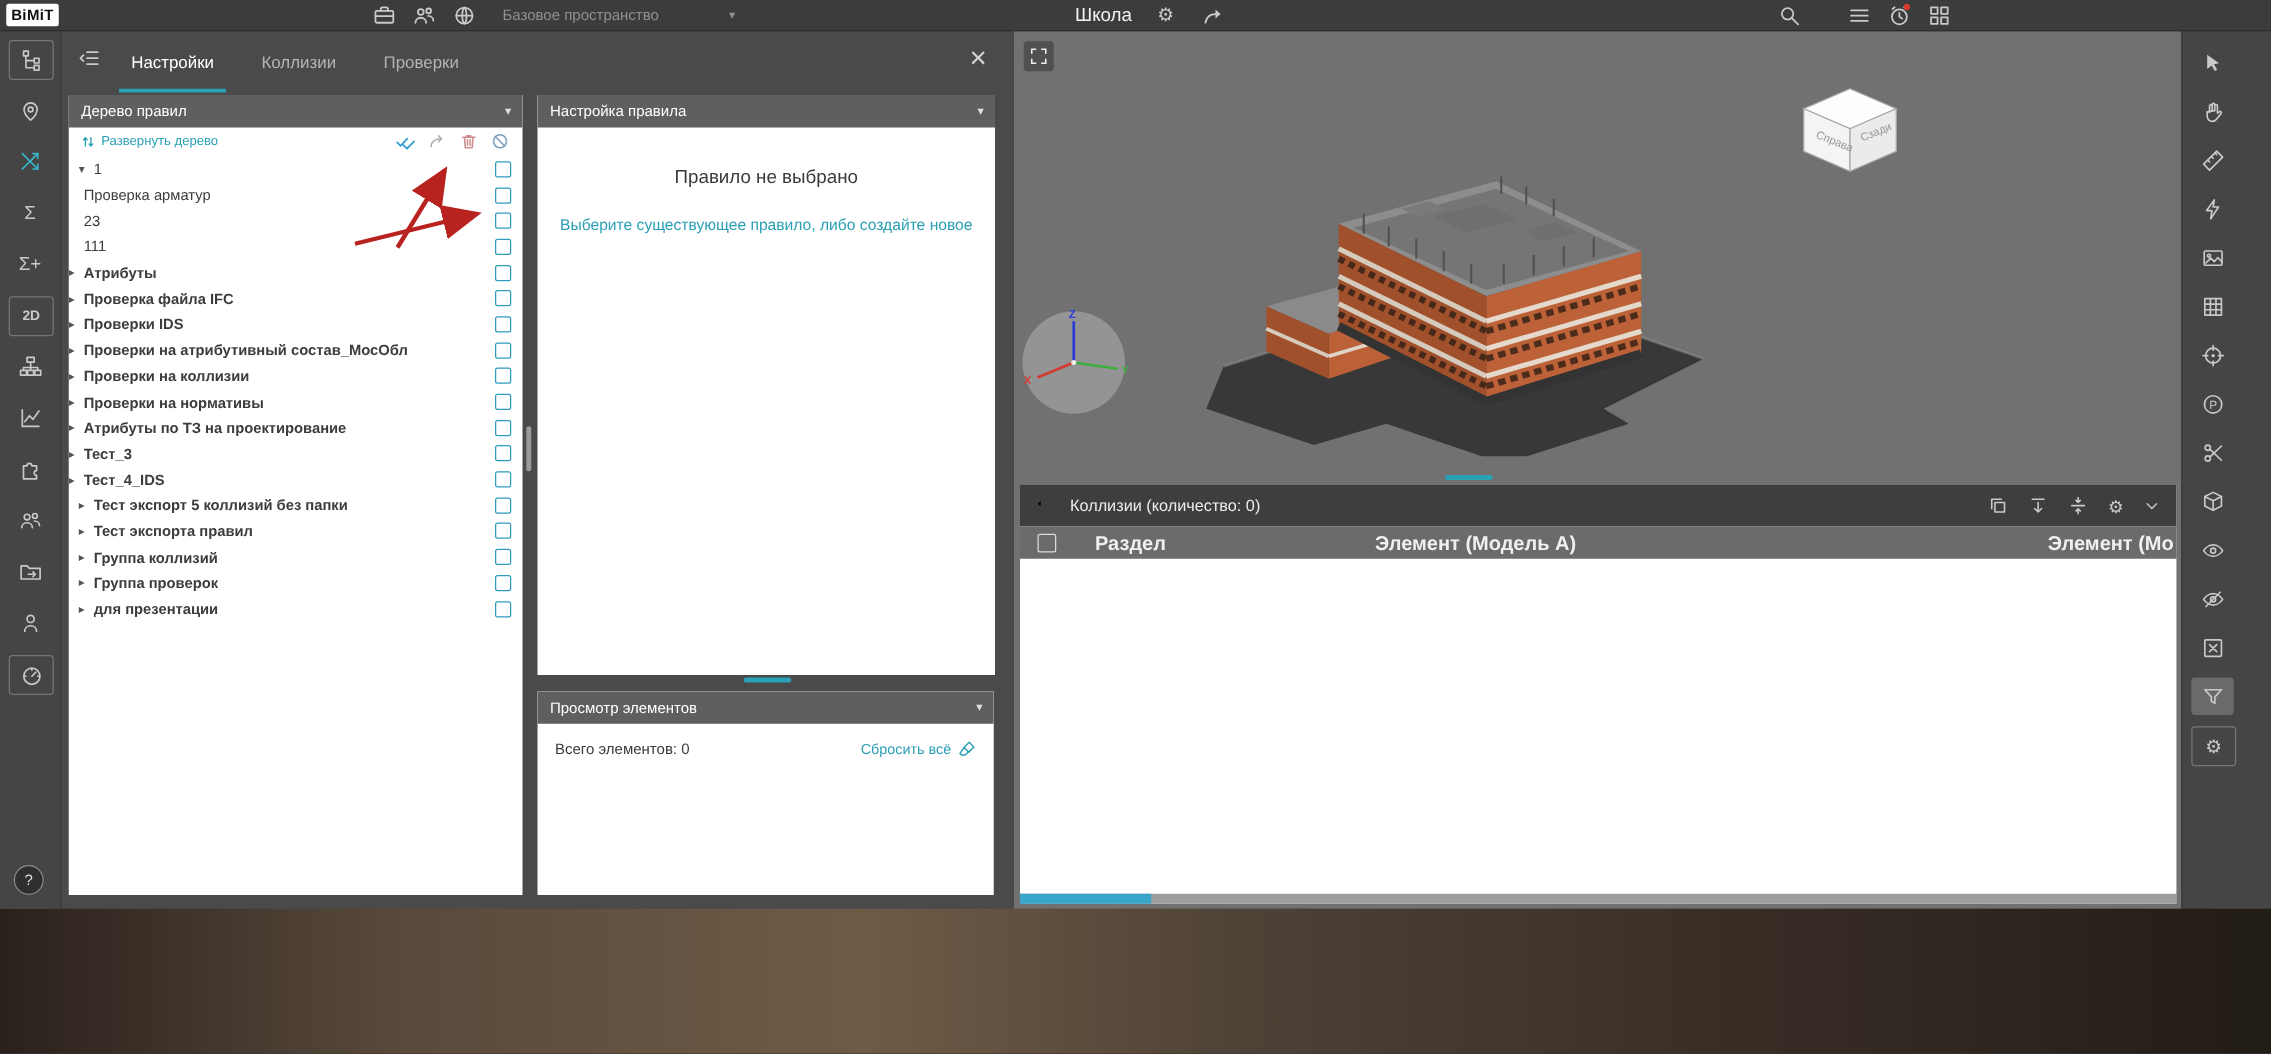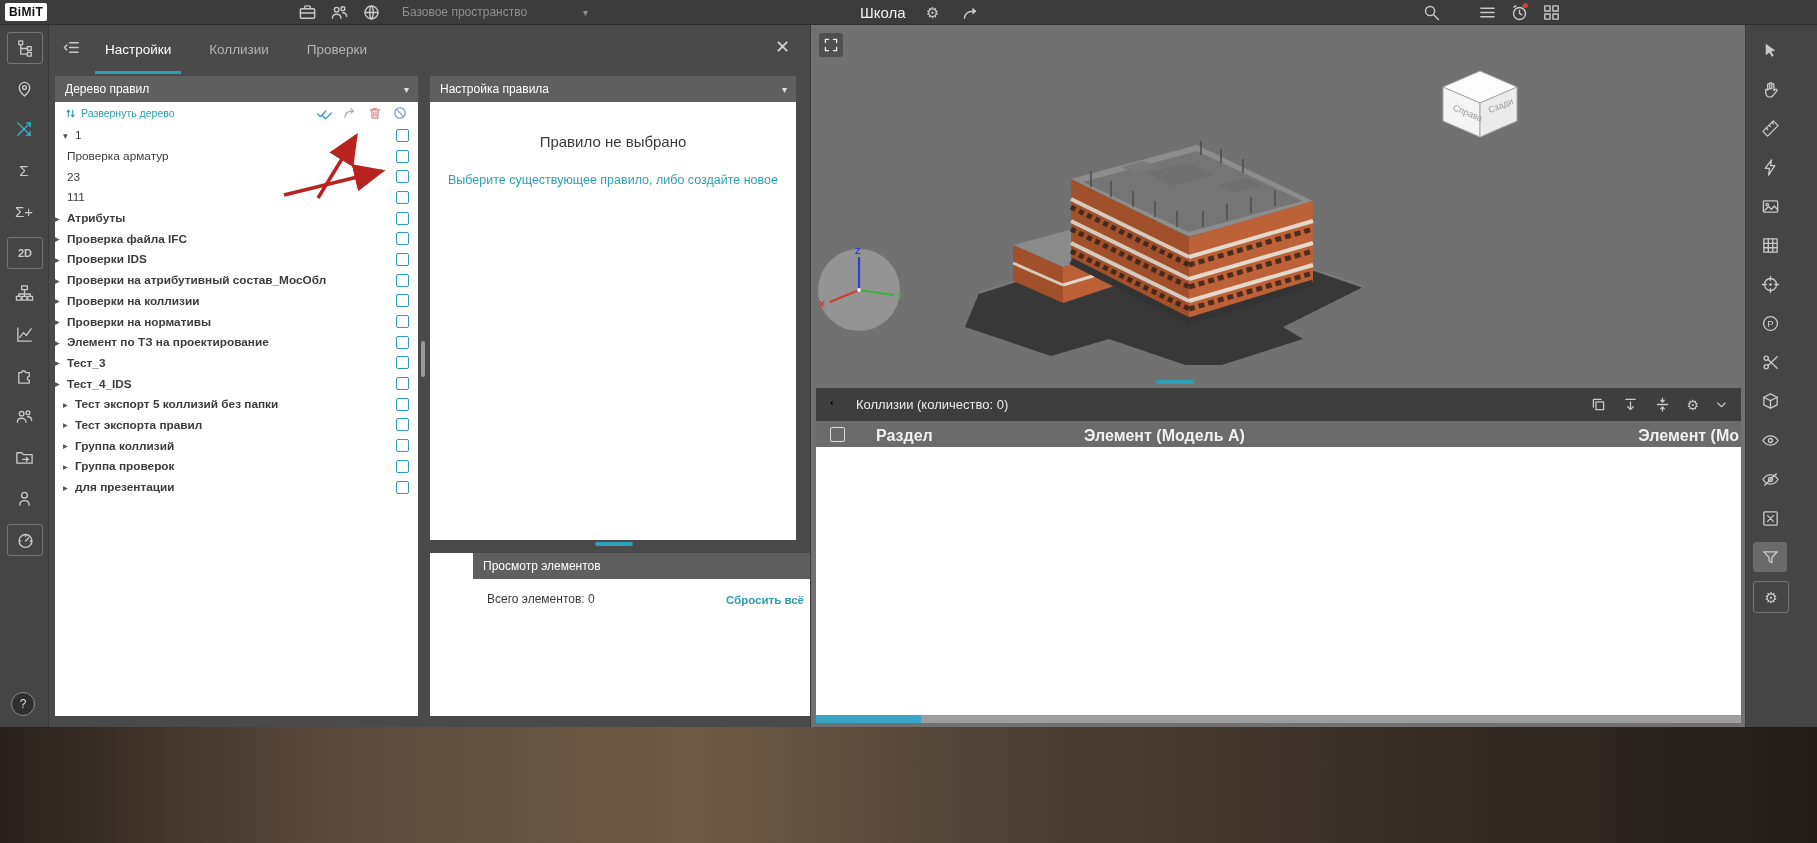--- a/index.html
+++ b/index.html
@@ -57,21 +57,21 @@
   .trow.bold .tlabel{font-weight:bold;}
   .tlabel{flex:1;white-space:nowrap;overflow:hidden;}
   .tcb{width:11px;height:11px;border:1.6px solid #2e9cbd;border-radius:2px;background:#fff;margin-left:6px;}
 
   
   .empty-title{margin-top:31px;text-align:center;font-size:15px;color:#3a3a3a;}
   .empty-hint{margin-top:23px;text-align:center;font-size:12.5px;color:#2a9fb4;padding:0 14px;}
 
   
   .elem-row{display:flex;align-items:flex-start;justify-content:space-between;padding:13px 14px 0 14px;font-size:12px;color:#3a3a3a;}
-  .reset-link{display:flex;align-items:center;gap:5px;color:#2a9fb4;font-size:11.5px;cursor:default;font-weight:bold;}
+  .reset-link{display:flex;align-items:center;gap:5px;color:#2a9fb4;font-size:11.5px;cursor:default;}
   .reset-link svg{stroke:#2a9fb4;fill:none;stroke-width:1.5;stroke-linecap:round;stroke-linejoin:round;}
 
   .vsplit{position:absolute;left:373px;top:317px;width:4px;height:36px;border-radius:2px;background:#9a9a9a;}
   .hhandle{position:absolute;width:38px;height:4px;border-radius:2px;background:#2aa2b6;}
 
   
   .viewport{position:absolute;left:810px;top:24px;width:935px;height:703px;background:#717171;border-left:1px solid #3a3a3a;}
   .expand-btn{position:absolute;left:8px;top:9px;width:24px;height:24px;background:rgba(40,40,40,.45);border-radius:3px;display:flex;align-items:center;justify-content:center;}
   .expand-btn svg{stroke:#ececec;fill:none;stroke-width:1.6;stroke-linecap:round;}
 
@@ -354,21 +354,21 @@
             <span class="tlabel">Проверки на коллизии</span>
             <span class="tcb"></span>
           </div>
           <div class="trow lvl1 bold">
             <span class="chev">▸</span>
             <span class="tlabel">Проверки на нормативы</span>
             <span class="tcb"></span>
           </div>
           <div class="trow lvl1 bold">
             <span class="chev">▸</span>
-            <span class="tlabel">Элемент по ТЗ на проектирование</span>
+            <span class="tlabel">Атрибуты по ТЗ на проектирование</span>
             <span class="tcb"></span>
           </div>
           <div class="trow lvl1 bold">
             <span class="chev">▸</span>
             <span class="tlabel">Тест_3</span>
             <span class="tcb"></span>
           </div>
           <div class="trow lvl1 bold">
             <span class="chev">▸</span>
             <span class="tlabel">Тест_4_IDS</span>
@@ -404,21 +404,21 @@
 
     <div class="panel" style="left:382px;top:52px;width:366px;height:464px;">
       <div class="phead">
         <span class="ptitle">Настройка правила</span>
         <span class="pchev">▾</span>
       </div>
       <div class="empty-title">Правило не выбрано</div>
       <div class="empty-hint">Выберите существующее правило, либо создайте новое</div>
     </div>
 
-    <div class="panel" style="left:382px;top:529px;width:365px;height:163px;padding-left:43px;">
+    <div class="panel" style="left:382px;top:529px;width:365px;height:163px;">
       <div class="phead">
         <span class="ptitle">Просмотр элементов</span>
         <span class="pchev">▾</span>
       </div>
       <div class="elem-row">
         <span>Всего элементов: 0</span>
         <span class="reset-link">
           <span>Сбросить всё</span>
           <svg width="15" height="15" viewBox="0 0 20 20">
               <path d="M12.5 2.5l5 5-5.5 5.5-5-5z"></path>
@@ -532,21 +532,21 @@
             </svg>
           <span class="gear-glyph" style="font-size:14px">⚙</span>
           <svg width="15" height="15" viewBox="0 0 20 20">
               <path d="M5 8l5 5 5-5"></path>
             </svg>
         </span>
       </div>
       <div class="colhead">
         <span class="hcb"></span>
         <span style="position:absolute;left:60px;top:6px;">Раздел</span>
-        <span style="position:absolute;left:268px;top:6px;">Элемент (Модель A)</span>
+        <span style="position:absolute;left:284px;top:6px;">Элемент (Модель A)</span>
         <span style="position:absolute;right:2px;top:6px;white-space:nowrap;">Элемент (Мо</span>
       </div>
       <div class="cbody"></div>
       <div class="cscroll">
         <div class="cthumb"></div>
       </div>
     </div>
   </div>
 
   <div class="rsidebar">

